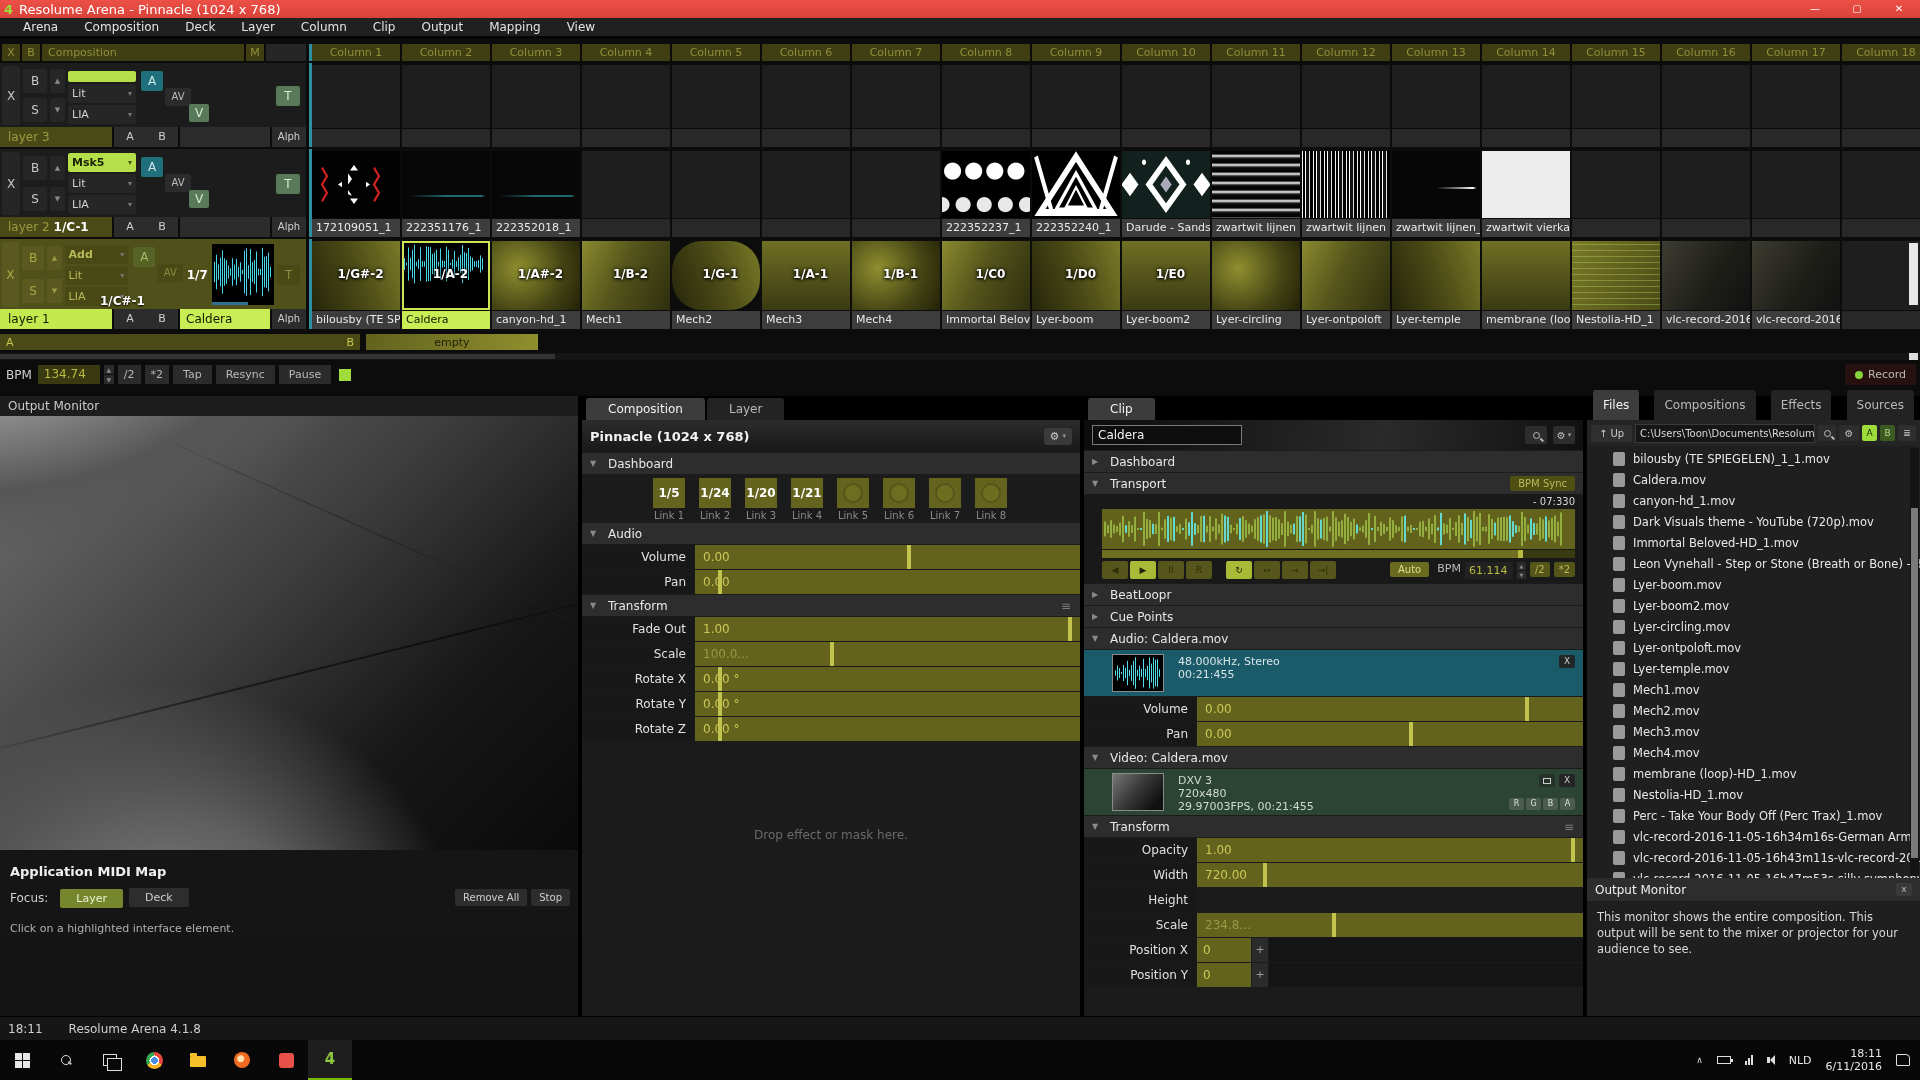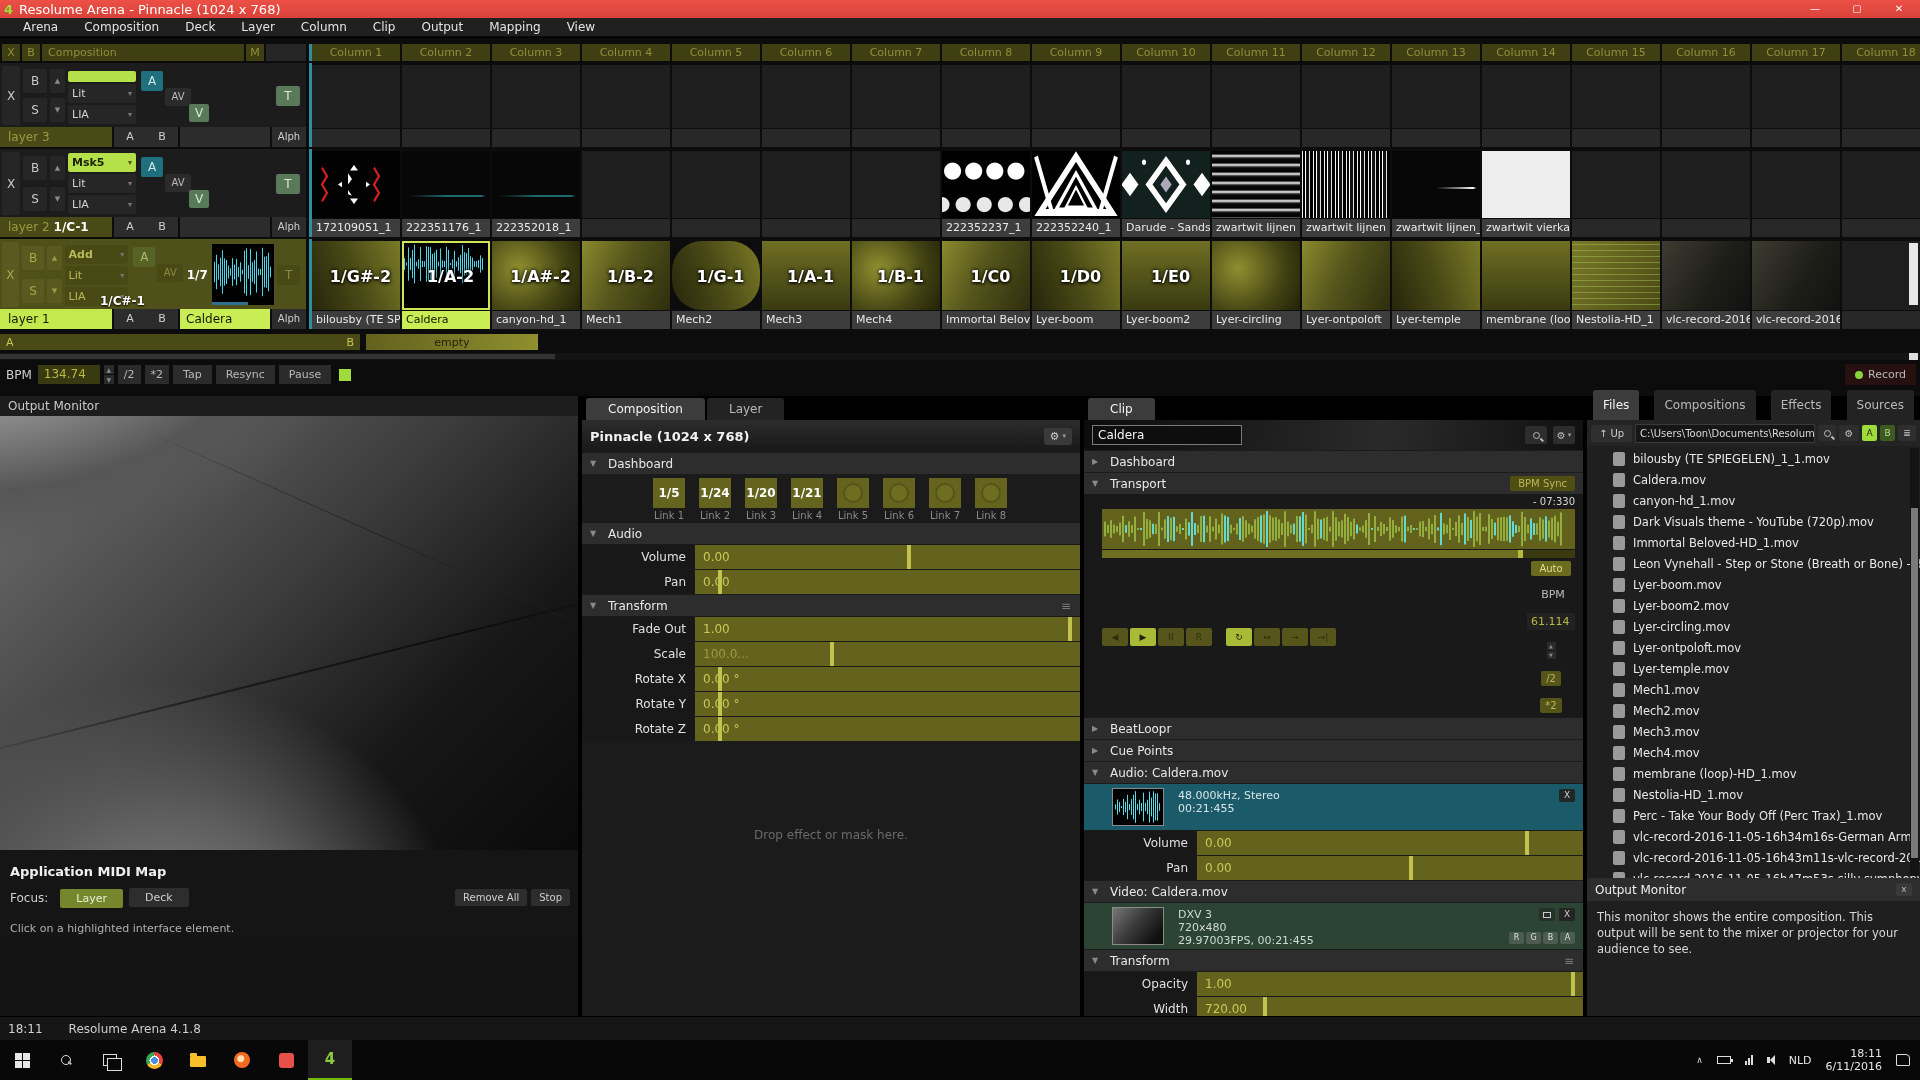--- a/index.html
+++ b/index.html
@@ -76,21 +76,21 @@
   .lalph{flex:1;background:#2c2c2c;color:#cfcfcf;font-size:10px;line-height:20px;text-align:center;}
 
   .layer-cells{flex:1;display:flex;gap:2px;margin-left:3px;border-left:3px solid #2e8fa3;overflow:hidden;}
   .cell{width:88px;flex:0 0 88px;display:flex;flex-direction:column;}
   .cell .thumb{flex:1;margin-top:2px;background:#1e1e1e;position:relative;overflow:hidden;}
   .cell .clabel{height:18px;margin-top:1px;background:#282828;font-size:11px;line-height:18px;padding:0 4px;color:#e9e9e9;
                 white-space:nowrap;overflow:hidden;}
   .cell.filled .clabel{background:#3d3d3d;}
   .cell.selected .thumb{outline:2px solid #cde557;outline-offset:-2px;}
   .cell.selected .clabel{background:#c9ee55;color:#131600;}
-  .note{position:absolute;left:9px;right:0;top:38%;text-align:center;color:#fff;font-weight:bold;font-size:16px;text-shadow:0 1px 3px #000,0 0 4px #000;}
+  .note{position:absolute;left:9px;right:0;top:38%;text-align:center;color:#fff;font-weight:bold;font-size:12px;text-shadow:0 1px 3px #000,0 0 4px #000;}
 
   
   .xfrow{display:flex;height:16px;margin-top:5px;align-items:stretch;}
   .xfader{width:360px;background:#4a4a16;display:flex;align-items:center;color:#c6c654;font-size:11px;padding:0 6px;justify-content:space-between;}
   .xclip{width:172px;margin-left:6px;background:linear-gradient(90deg,#62621e,#8f8f2e);color:#23230a;font-size:11px;
          display:flex;align-items:center;justify-content:center;}
   .scrollstrip{height:7px;margin-top:3px;background:#141414;position:relative;}
   .scrollstrip .hthumb{position:absolute;left:0;top:1px;height:5px;width:555px;background:#333;}
   .scrollstrip .corner{position:absolute;right:2px;top:0;width:9px;height:7px;background:#dedede;}
   .vthumb{position:absolute;right:2px;top:205px;width:9px;height:62px;background:#e8e8e8;}
@@ -178,21 +178,21 @@
   .transport-body{background:#191919;padding:2px 8px 4px 18px;}
   .t-time{text-align:right;color:#d8d8d8;font-size:10px;height:13px;}
   .t-wave{height:40px;background:#62621c;position:relative;overflow:hidden;}
   .t-scrub{height:8px;margin-top:1px;background:#3a3a10;position:relative;}
   .t-scrub .fill{position:absolute;left:0;top:0;bottom:0;width:88%;background:#6f6f22;}
   .t-scrub .mark{position:absolute;left:88%;top:0;bottom:0;width:5px;background:#b9b93f;}
   .t-btns{display:flex;margin-top:3px;gap:2px;align-items:center;}
   .tbtn{width:26px;height:18px;background:#55551c;color:#2e2e08;display:flex;align-items:center;justify-content:center;font-size:9px;border-radius:2px;}
   .tbtn.active{background:#a9ba36;color:#20240a;}
   .tgap{width:10px;}
-  .t-right{margin-left:auto;display:flex;align-items:center;gap:12px;flex-direction:column;}
+  .t-right{margin-left:auto;display:flex;align-items:flex-start;gap:4px;}
   .autobtn{background:#6b6b1f;color:#dede8a;font-size:10px;padding:2px 8px;border-radius:2px;}
   .t-bpmlbl{color:#bbb;font-size:11px;margin-left:4px;}
   .t-bpmval{width:48px;background:#222;color:#b9b93f;font-size:11px;line-height:17px;padding-left:4px;}
   .t-spin{display:flex;flex-direction:column;gap:1px;}
   .t-spin span{width:9px;height:8px;background:#2b2b2b;color:#888;font-size:5px;line-height:8px;text-align:center;}
   .t-sm{background:#55551a;color:#b9b95a;font-size:10px;padding:2px 5px;border-radius:2px;}
 
   .mediarow{height:46px;display:flex;margin-top:1px;position:relative;padding:4px 8px 4px 28px;}
   .mediarow.audio{background:#1b5a68;}
   .mediarow.video{background:#2c4434;}
@@ -1289,20 +1289,24 @@
             <div class="pslider">
               <span class="pval">720.00</span>
               <div class="phandle" style="left: 17%;"></div>
             </div>
           </div>
           <div class="prow">
             <div class="plabel">Height</div>
           </div>
           <div class="prow">
             <div class="plabel">Scale</div>
+            <div class="pslider">
+              <span class="pval dim">234.8...</span>
+              <div class="phandle" style="left: 35%;"></div>
+            </div>
           </div>
         </div>
       <div id="clip-position-rows">
           <div class="prow posrow">
             <div class="plabel">Position X</div>
             <div class="posbox">0</div>
             <div class="plus">+</div>
             <div class="rest"></div>
           </div>
           <div class="prow posrow">

